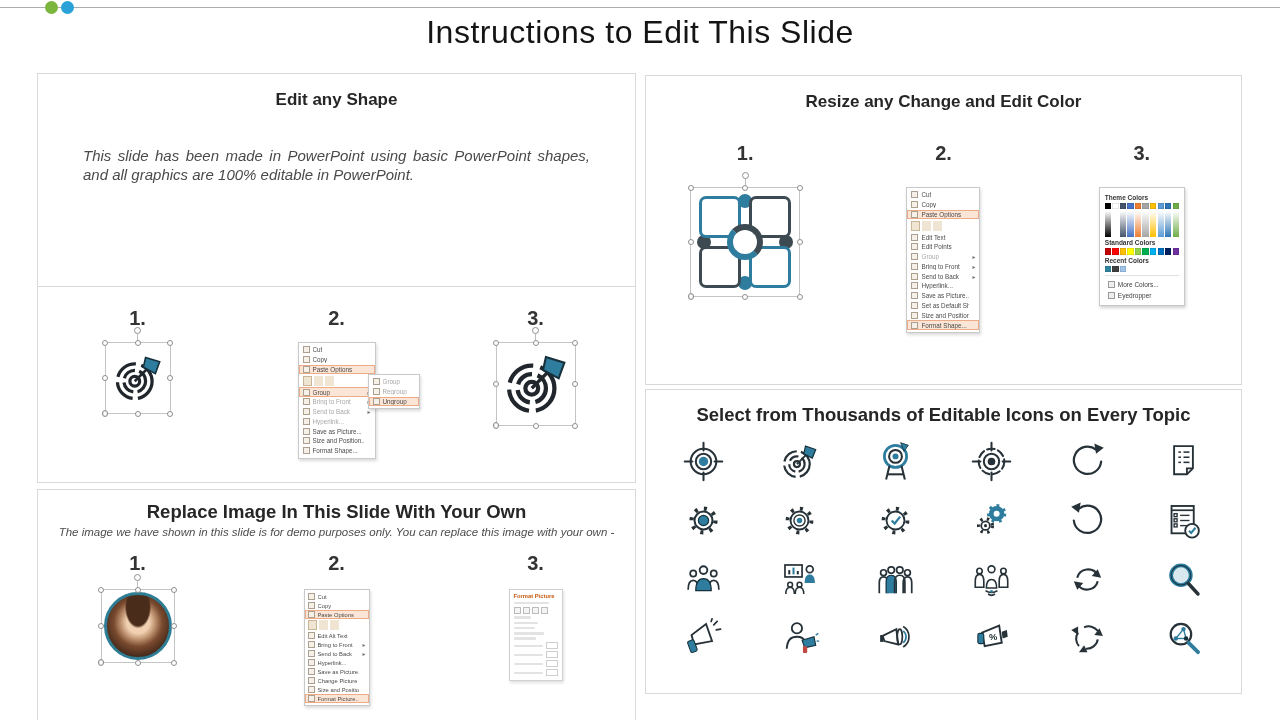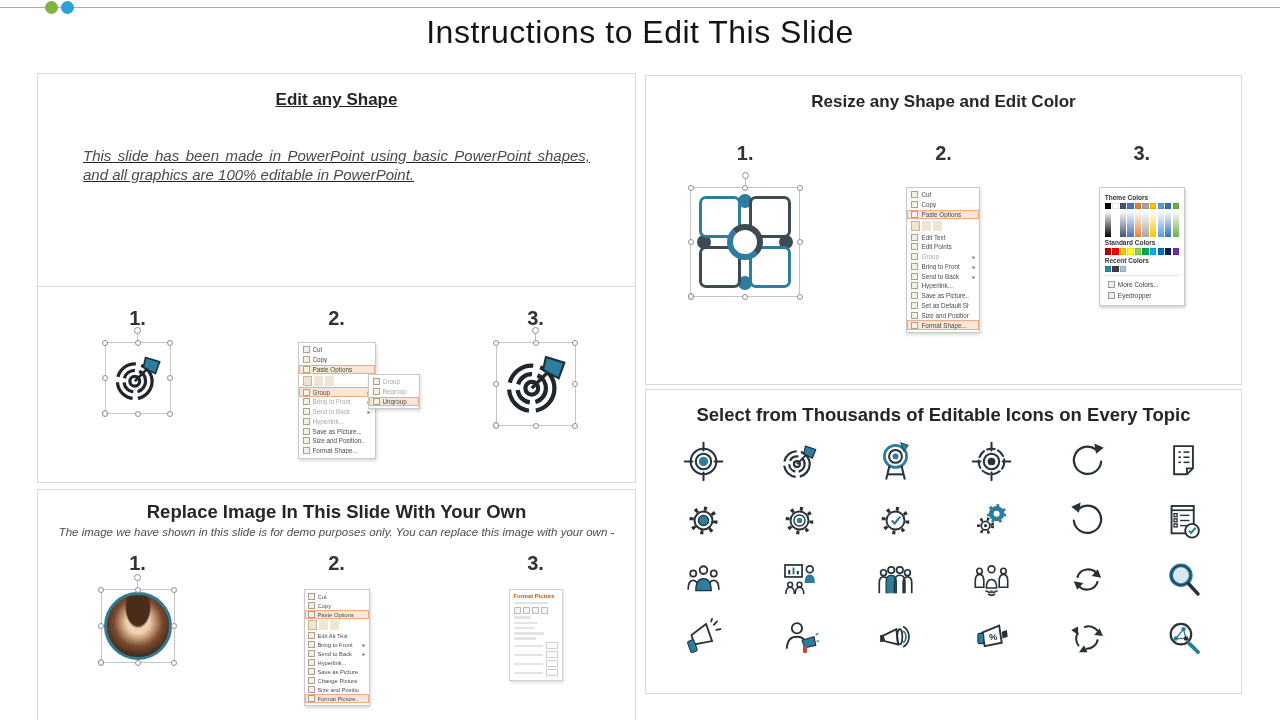--- a/index.html
+++ b/index.html
@@ -9,21 +9,21 @@
   .topbar{position:absolute;left:0;top:0;width:100%;height:16px;}
   .topline{position:absolute;left:0;top:7px;width:100%;height:1px;background:#a9adb0;}
   .dot{position:absolute;top:1px;width:13px;height:13px;border-radius:50%;}
   .dot.green{left:45px;background:#7cb53e;}
   .dot.blue{left:61px;background:#2aa2d8;}
   
   .main-title{position:absolute;top:14px;left:0;width:100%;text-align:center;
               font-size:32px;color:#141414;letter-spacing:.5px;}
   
   .panel{position:absolute;background:#fff;border:1px solid #d9d9d9;box-sizing:border-box;text-align:center;}
-  #pA{left:37px;top:73px;width:599px;height:236px;text-decoration:underline;}
+  #pA{left:37px;top:73px;width:599px;height:236px;}
   #pB{left:37px;top:286px;width:599px;height:197px;}
   #pC{left:37px;top:489px;width:599px;height:250px;}
   #pD{left:645px;top:75px;width:597px;height:310px;}
   #pE{left:645px;top:389px;width:597px;height:305px;}
   .panel-title{font-size:17px;font-weight:bold;color:#262626;margin-top:16px;}
   #pC .panel-title{font-size:18.5px;margin-top:11px;}
   .panel-sub{font-style:italic;font-size:11.5px;color:#4d4d4d;margin-top:3px;}
   .body-text{padding:0 45px;margin-top:36px;text-align:justify;font-style:italic;
              font-size:15px;line-height:1.28;color:#4a4a4a;}
   .body-text p{margin:0 0 17px 0;}
@@ -400,21 +400,21 @@
           <div class="valrow">
               <span class="bar" style="width:18px"></span>
               <span class="valbox"></span>
             </div>
         </div>
       </div>
     </div>
   </div>
 
   <div class="panel" id="pD">
-    <div class="panel-title">Resize any Shape and Edit Color</div>
+    <div class="panel-title">Resize any Change and Edit Color</div>
     <div class="steps" style="margin-top:30px">
       <div class="col">
           <span class="stepnum">1.</span>
         </div>
       <div class="col">
           <span class="stepnum">2.</span>
         </div>
       <div class="col">
           <span class="stepnum">3.</span>
         </div>

